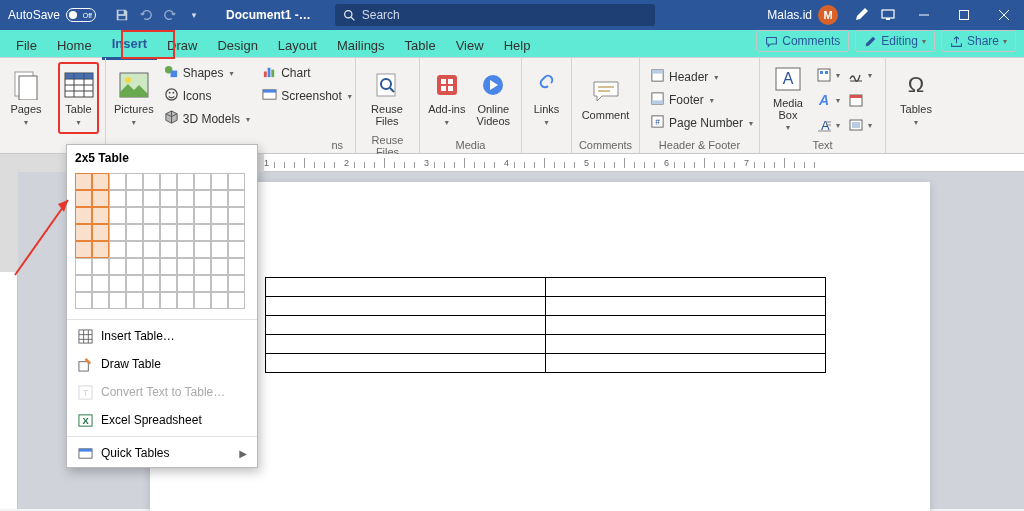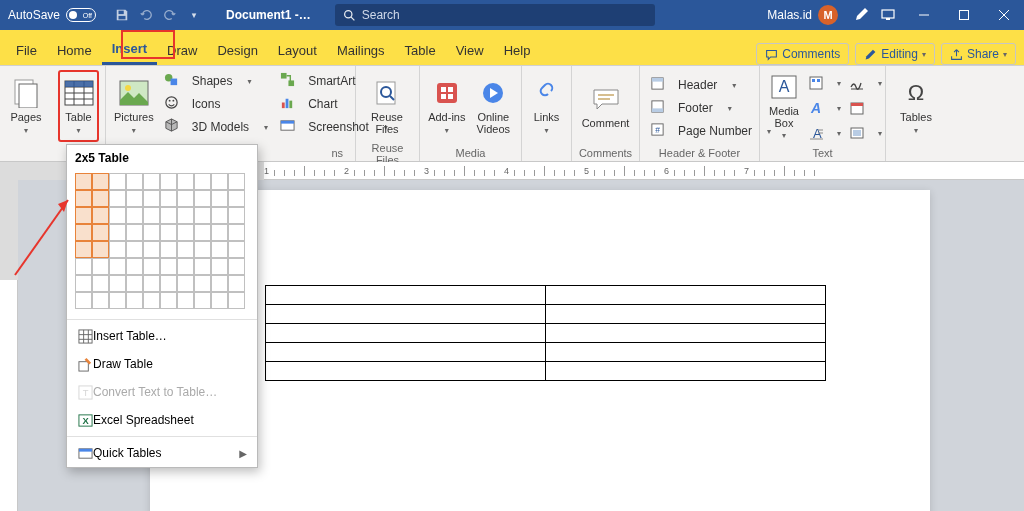--- a/index.html
+++ b/index.html
@@ -13,35 +13,35 @@
   .titlebar .qat span { width:20px; height:20px; display:flex;align-items:center;justify-content:center;opacity:0.8;}
   .titlebar .doc { padding:0 14px;font-weight:bold; }
   .titlebar .search { flex:0 0 320px; height:22px; background:#1e3f74; border-radius:3px; display:flex;align-items:center; gap:6px; padding:0 8px; margin-left:10px;}
   .titlebar .search svg{opacity:0.9}
   .titlebar .spacer{flex:1}
   .titlebar .user{display:flex;align-items:center;gap:6px;padding:0 8px;}
   .avatar{width:20px;height:20px;border-radius:50%;background:#d8622a;display:flex;align-items:center;justify-content:center;font-size:11px;font-weight:600;}
   .winctrl{display:flex}
   .winctrl div{width:40px;height:30px;display:flex;align-items:center;justify-content:center;}
 
-  .tabs{height:36px;background:#fde047;border-bottom:1px solid #d0d0d0;display:flex;align-items:flex-end;font-size:13px;color:#333;}
+  .tabs{height:28px;background:#5eead4;border-bottom:1px solid #d0d0d0;display:flex;align-items:flex-start;font-size:13px;color:#333;}
   .tab{padding:0 10px;height:30px;display:flex;align-items:center;cursor:pointer;}
   .tab.active{color:#2b579a;border-bottom:3px solid #2b579a;font-weight:700;}
   .tabs .right{margin-left:auto;display:flex;gap:6px;padding-right:8px;align-items:center;}
   .pillbtn{height:22px;border:1px solid #c6c6c6;border-radius:3px;display:flex;align-items:center;gap:4px;padding:0 8px;font-size:12px;color:#2b579a;cursor:pointer;}
 
   .ribbon{height:96px;background:#f3f2f1;border-bottom:1px solid #c8c8c8;display:flex;font-size:11px;color:#333;}
   .group{border-right:1px solid #d4d4d4;padding:4px 6px 0;display:flex;flex-direction:column;justify-content:space-between;}
   .group .label{text-align:center;font-size:11px;color:#666;padding-bottom:2px;}
   .group .body{flex:1;display:flex;align-items:flex-start;gap:4px;}
   .bigbtn{display:flex;flex-direction:column;align-items:center;justify-content:center;width:50px;height:72px;gap:2px;cursor:pointer;border-radius:3px;padding:2px;}
   .bigbtn .ico{width:32px;height:32px;display:flex;align-items:center;justify-content:center;}
   .bigbtn .txt{font-size:11px;text-align:center;line-height:1.1;}
   .bigbtn .chev{font-size:8px;color:#666;}
-  .smitem{display:flex;align-items:center;gap:13px;height:22px;padding:0 4px;cursor:pointer;font-size:12px;white-space:nowrap;}
+  .smitem{display:flex;align-items:center;gap:4px;height:22px;padding:0 4px;cursor:pointer;font-size:12px;white-space:nowrap;}
   .col{display:flex;flex-direction:column;gap:1px;}
 
   .hl-red{border:2px solid #e7352c;}
   .hl-tab{position:absolute;border:2px solid #e7352c;pointer-events:none;}
 
   .ruler-h{height:18px;background:#fff;border-bottom:1px solid #c8c8c8;position:relative;font-size:9px;color:#666;}
   .ruler-h .gray{position:absolute;top:0;height:18px;background:#dcdcdc;}
   .ruler-h .tick{position:absolute;top:4px;}
 
   .docarea{position:relative;background:#d0d4da;height:337px;display:flex;}
@@ -50,21 +50,21 @@
   .page{position:absolute;left:150px;top:10px;width:780px;height:400px;background:#fff;box-shadow:0 2px 8px rgba(0,0,0,0.15);}
   .ptable{position:absolute;left:115px;top:95px;border-collapse:collapse;}
   .ptable td{border:1px solid #000;width:280px;height:19px;}
 
   .dropdown{position:absolute;left:66px;top:144px;width:192px;background:#fff;border:1px solid #bababa;box-shadow:2px 4px 10px rgba(0,0,0,0.25);z-index:50;font-size:12px;}
   .dd-title{padding:6px 8px;font-weight:600;font-size:12px;}
   .dd-grid{padding:2px 8px 8px;display:grid;grid-template-columns:repeat(10,17px);grid-template-rows:repeat(8,17px);gap:0;}
   .dd-grid div{border:1px solid #c0c0c0;}
   .dd-grid div.sel{border:1px solid #e8833a;background:#f9e0cc;}
   .dd-sep{height:1px;background:#e0e0e0;margin:2px 0;}
-  .dd-item{display:flex;align-items:center;padding:6px 10px;cursor:pointer;}
+  .dd-item{display:flex;align-items:center;gap:8px;padding:6px 10px;cursor:pointer;}
   .dd-item.disabled{color:#aaa;cursor:default;}
   .dd-item .mi{width:16px;height:16px;display:flex;align-items:center;justify-content:center;}
   .dd-item .arr{margin-left:auto;color:#666;font-size:10px;}
 
   .arrow-ann{position:absolute;z-index:60;pointer-events:none;}
 </style>
 </head>
 <body>
 
 <div class="titlebar">
@@ -244,28 +244,20 @@
         <div class="smitem">
             <span><svg width="15" height="15" viewBox="0 0 16 16">
                 <path d="M8 1l6 3v7l-6 3-6-3V4z" fill="#b8b8b8" stroke="#555"></path>
                 <path d="M8 1v13M2 4l6 3 6-3" fill="none" stroke="#555"></path>
               </svg></span>
             <span>3D Models</span>
             <span style="font-size:8px;color:#666;margin-left:2px">▾</span>
           </div>
       </div>
       <div class="col">
-        <div class="smitem">
-            <span><svg width="15" height="15" viewBox="0 0 16 16">
-                <rect x="1" y="1" width="6" height="6" fill="#6aa84f"></rect>
-                <rect x="9" y="9" width="6" height="6" fill="#6aa84f"></rect>
-                <path d="M7 4h4v8" fill="none" stroke="#6aa84f" stroke-width="1.5"></path>
-              </svg></span>
-            <span>SmartArt</span>
-          </div>
         <div class="smitem">
             <span><svg width="15" height="15" viewBox="0 0 16 16">
                 <rect x="2" y="8" width="3" height="6" fill="#d9534f"></rect>
                 <rect x="6" y="4" width="3" height="10" fill="#4a86e8"></rect>
                 <rect x="10" y="6" width="3" height="8" fill="#6aa84f"></rect>
               </svg></span>
             <span>Chart</span>
           </div>
         <div class="smitem">
             <span><svg width="15" height="15" viewBox="0 0 16 16">

